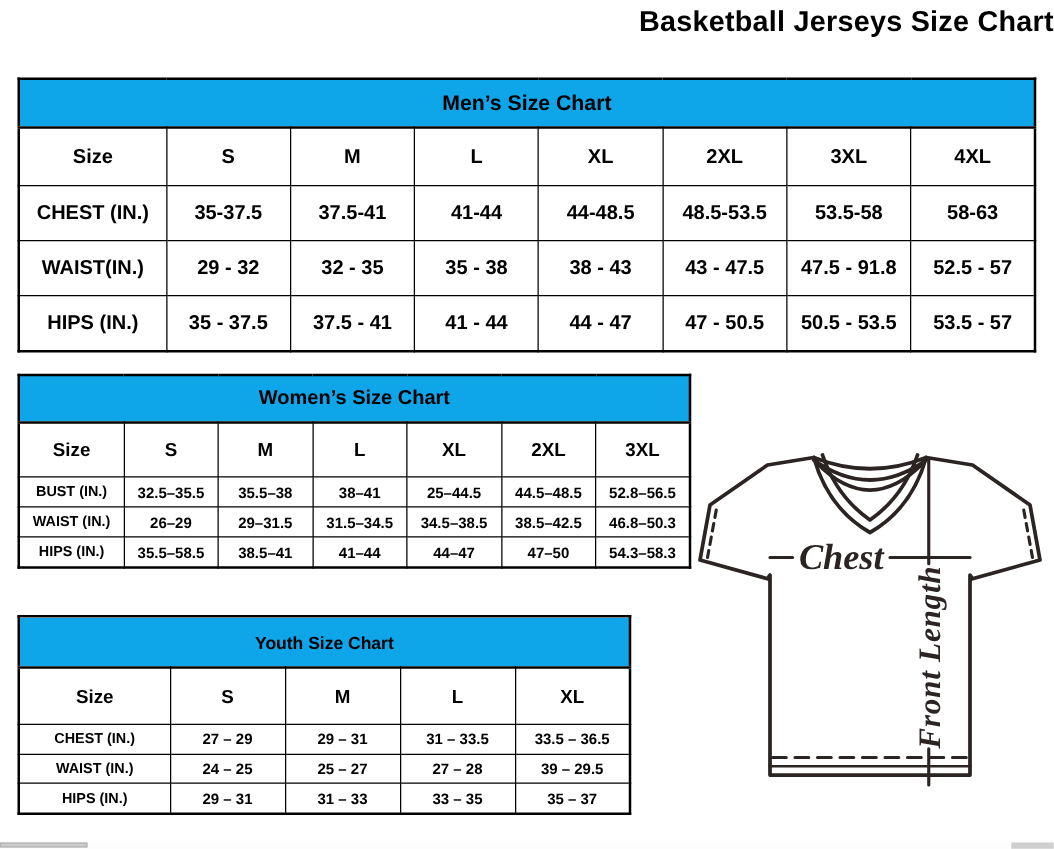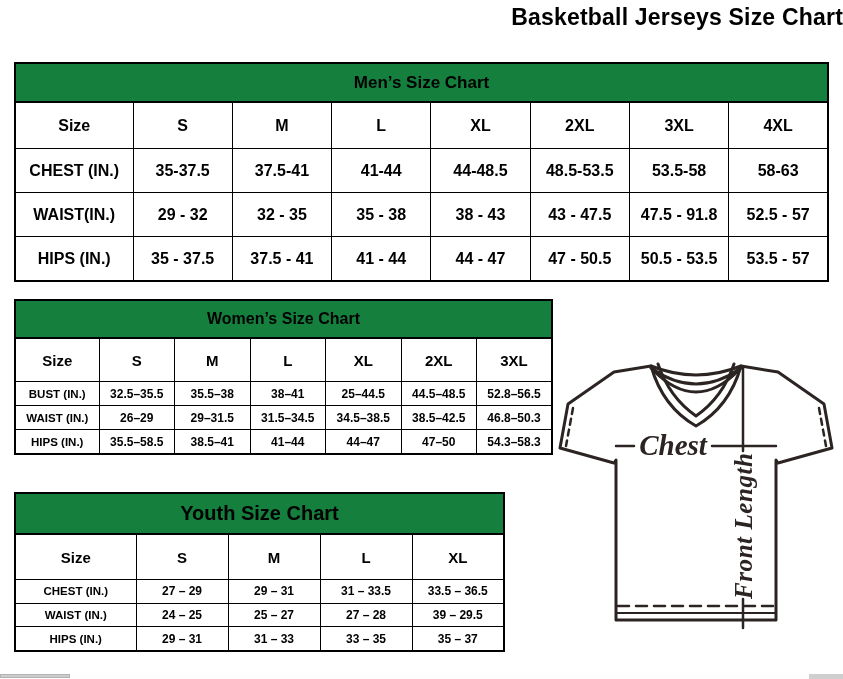--- a/index.html
+++ b/index.html
@@ -13,38 +13,38 @@
   }
   table.chart{
     position:absolute;border-collapse:collapse;table-layout:fixed;
     border:2px solid #000;background:#fff;
   }
   table.chart th,table.chart td{
     border:1px solid #000;text-align:center;vertical-align:middle;
     font-weight:bold;padding:0;overflow:hidden;white-space:nowrap;
   }
   table.chart .title-cell{
-    background:#15803d;font-size:17px;border-bottom:2px solid #000;
+    background:#0ea5e9;font-size:17px;border-bottom:2px solid #000;
   }
   
   table.mens{left:14px;top:62px;width:815px;}
   table.mens .title-cell{height:37px;}
   table.mens tr.head-row th{height:45px;font-size:16px;}
   table.mens tbody th,table.mens tbody td{height:43px;font-size:16px;}
   table.mens col.c0{width:118px;}
   
   table.womens{left:14px;top:299px;width:539px;padding-left:48px;}
   table.womens .title-cell{height:36px;font-size:16px;}
   table.womens tr.head-row th{height:42px;font-size:15px;}
   table.womens tbody th,table.womens tbody td{height:23px;font-size:12px;}
   table.womens tbody th{font-size:11.5px;}
   table.womens col.c0{width:84px;}
   
   table.youth{left:14px;top:492px;width:491px;}
-  table.youth .title-cell{height:39px;font-size:20px;}
+  table.youth .title-cell{height:39px;font-size:14px;}
   table.youth tr.head-row th{height:44px;font-size:15px;}
   table.youth tbody th,table.youth tbody td{height:22.7px;font-size:12px;}
   table.youth tbody th{font-size:11.5px;}
   table.youth col.c0{width:121px;}
   
   .jersey-wrap{position:absolute;left:556px;top:356px;width:287px;height:312px;text-decoration:underline;}
   .jersey-wrap svg{display:block;}
   .measure-label{
     font-family:"Liberation Serif", serif;font-style:italic;font-weight:bold;
     fill:#2b2422;

